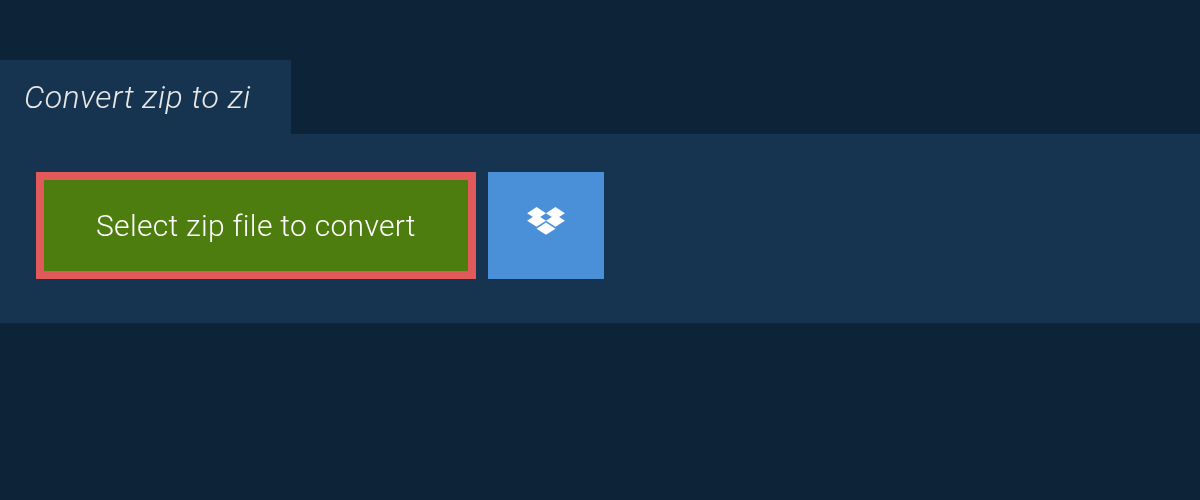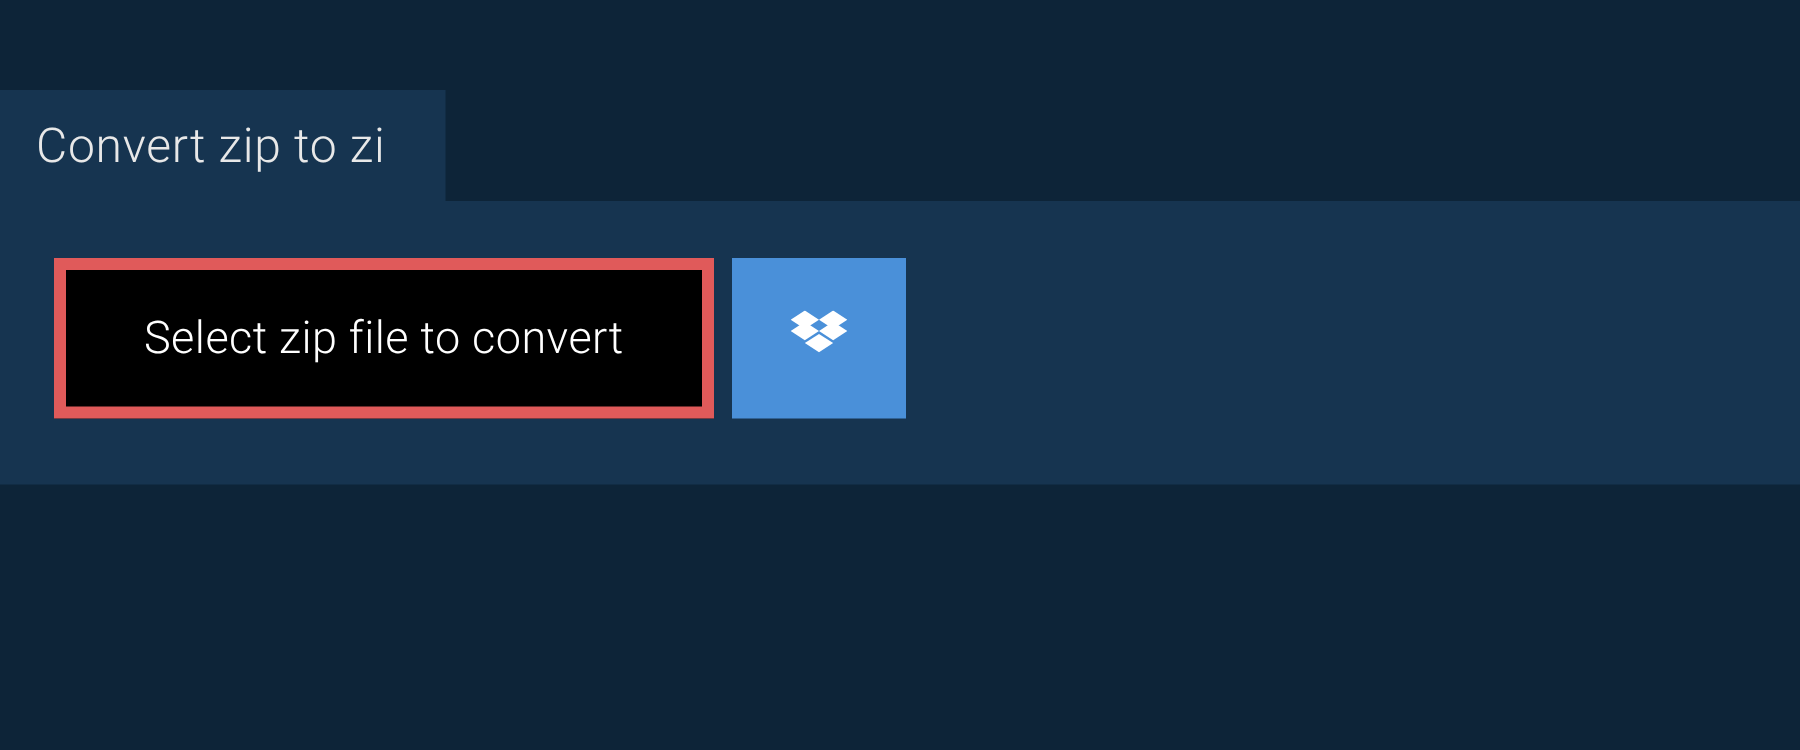--- a/index.html
+++ b/index.html
@@ -9,41 +9,42 @@
     }
     body {
       width: 1200px;
       height: 500px;
       background: #0d2438;
       font-family: -apple-system, BlinkMacSystemFont, "Segoe UI", Roboto, "Helvetica Neue", Arial, sans-serif;
       overflow: hidden;
     }
     .tab-container {
       padding-top: 60px;
+      font-style: italic;
     }
     .tab {
       display: inline-block;
       background: #163450;
       color: #e8e8e8;
       font-size: 32px;
       font-weight: 300;
       padding: 18px 40px 18px 24px;
       letter-spacing: 0.5px;
     }
     .content-panel {
       background: #163450;
       padding: 38px 36px 44px 36px;
       width: 100%;
     }
     .button-row {
       display: flex;
       gap: 12px;
     }
     .select-button {
-      background: #000000;
+      background: #4d7c0f;
       border: 8px solid #e05a5a;
       color: #ffffff;
       font-size: 30px;
       font-weight: 300;
       padding: 28px 52px;
       cursor: pointer;
       display: inline-flex;
       align-items: center;
       justify-content: center;
       letter-spacing: 0.3px;

